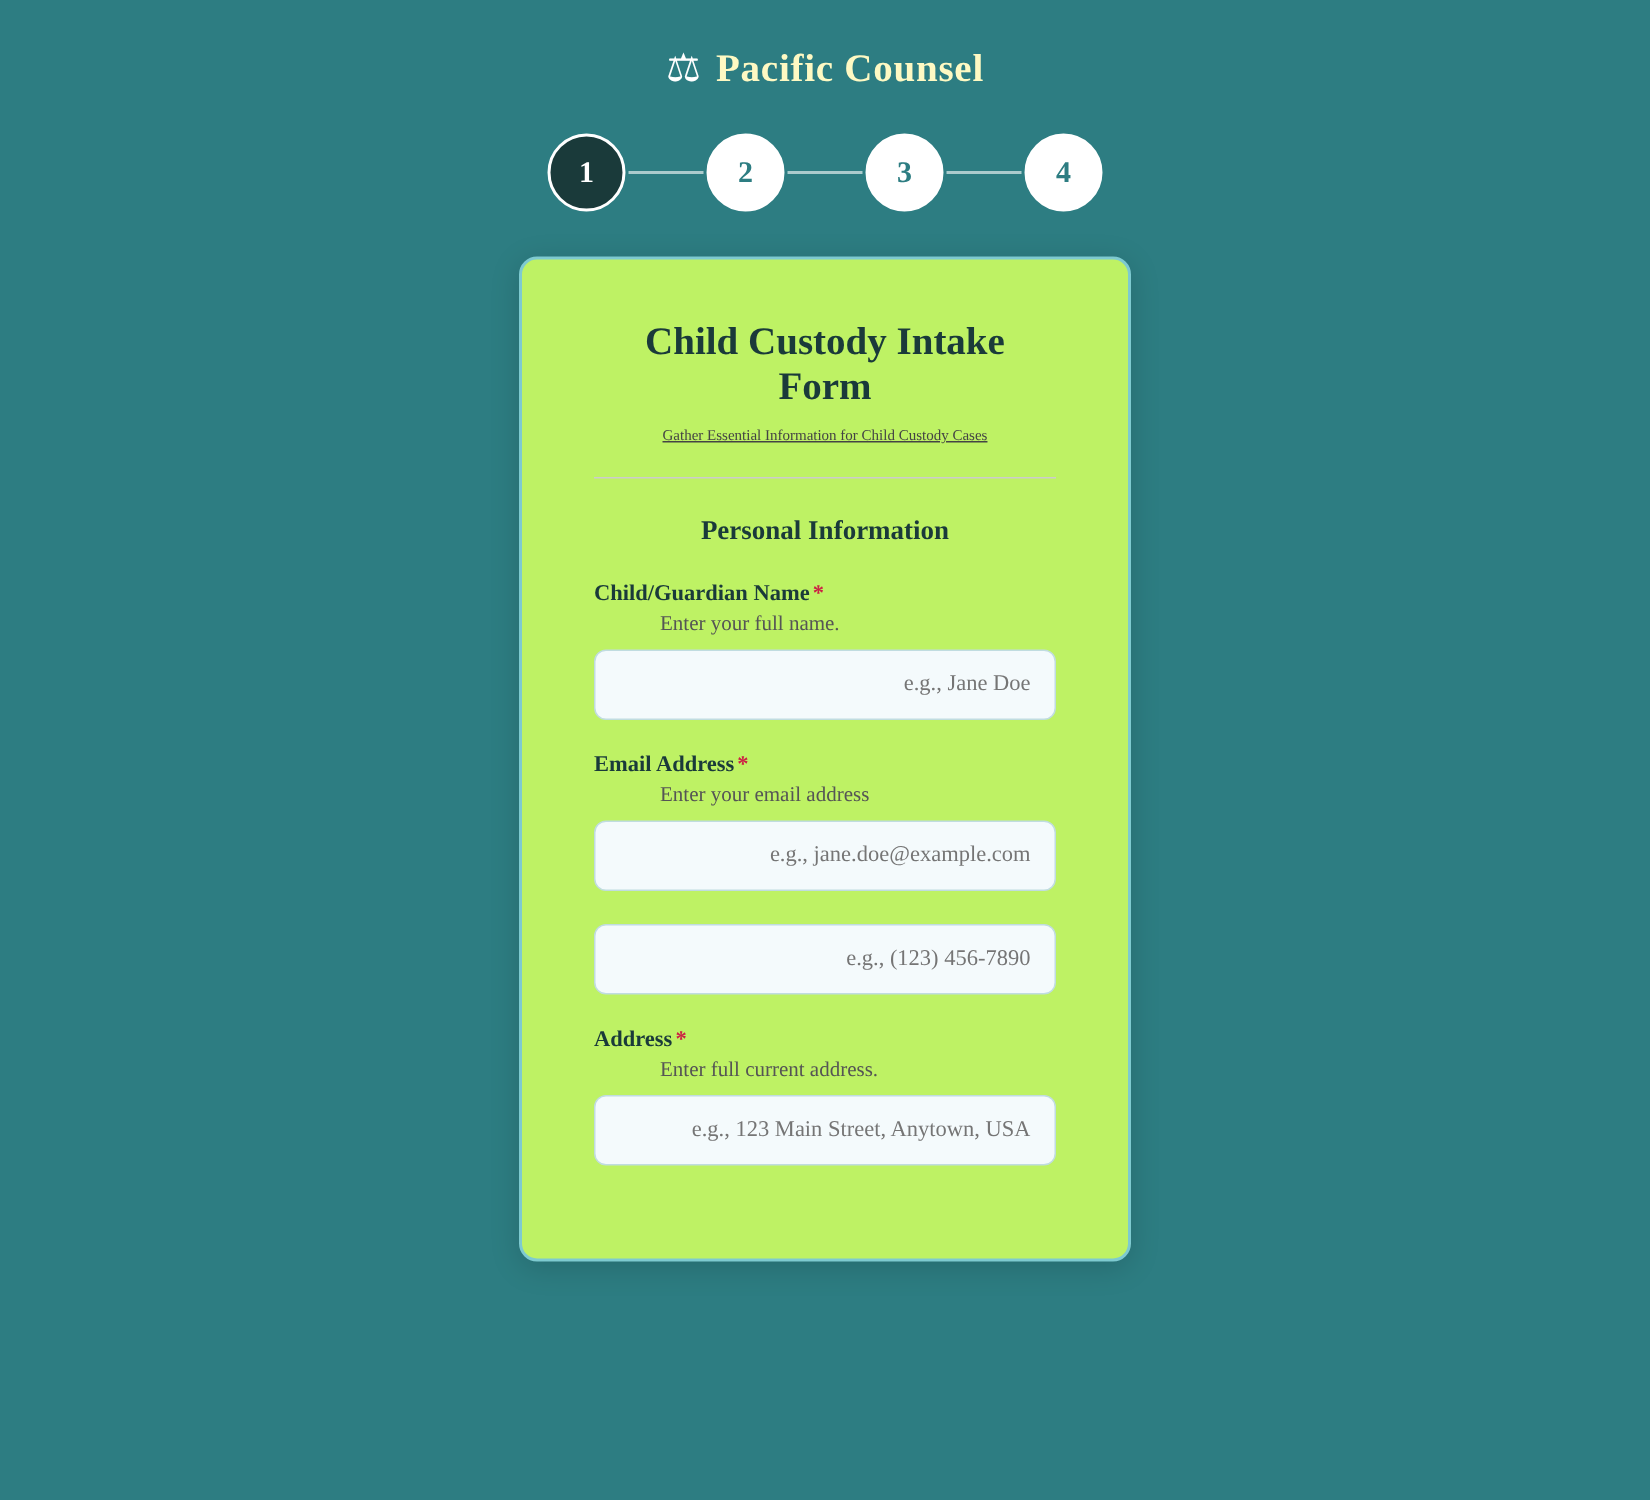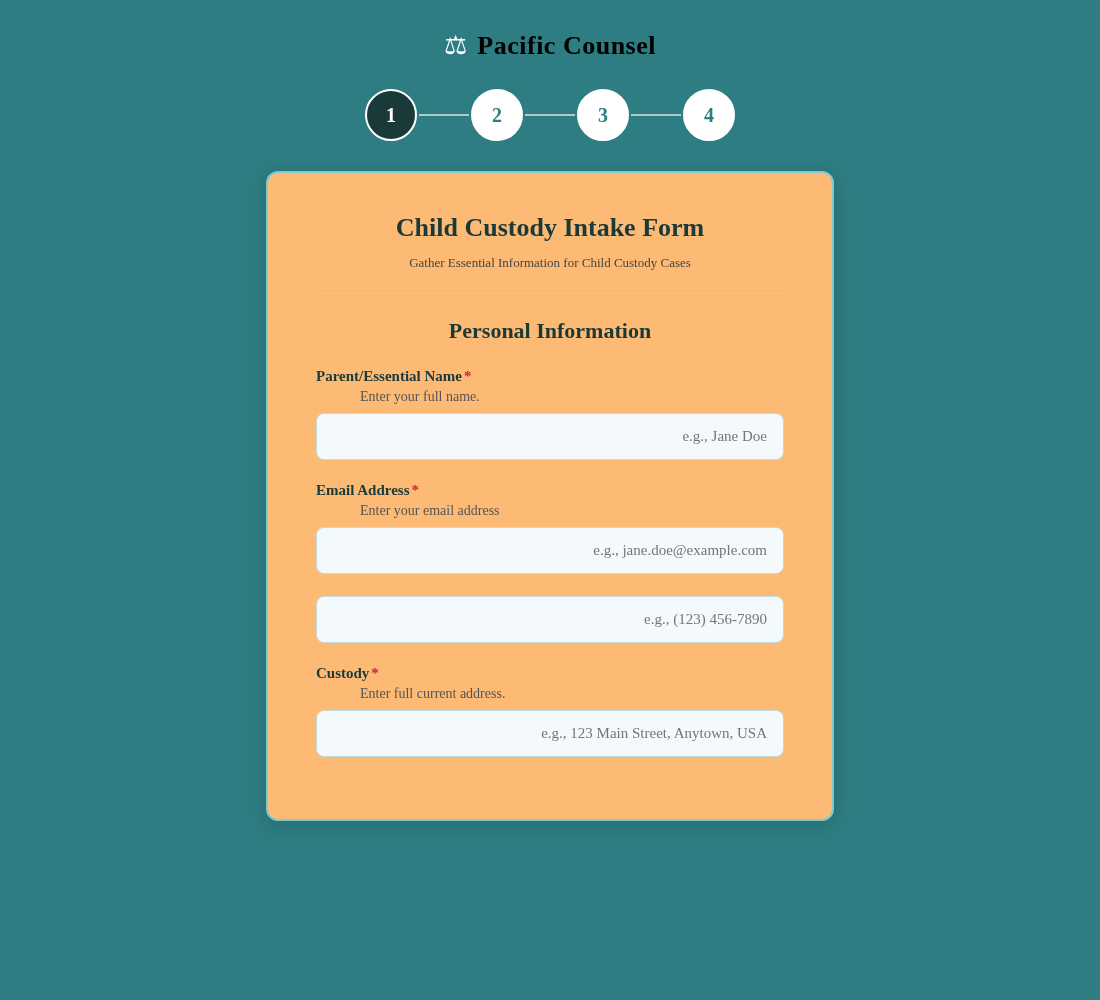--- a/index.html
+++ b/index.html
@@ -23,21 +23,21 @@
     .logo-area {
       display: flex;
       align-items: center;
       gap: 10px;
       margin-bottom: 28px;
     }
 
     .logo-text {
       font-size: 26px;
       font-weight: bold;
-      color: #000000;
+      color: #fef9c3;
       letter-spacing: 0.5px;
     }
 
     .logo-icon {
       font-size: 26px;
       color: #ffffff;
     }
 
     
     .step-indicator {
@@ -70,52 +70,53 @@
 
     .step-connector {
       width: 50px;
       height: 2px;
       background-color: rgba(255,255,255,0.6);
       margin: 0 2px;
     }
 
     
     .form-card {
-      width: 568px;
-      background-color: #fdba74;
+      width: 408px;
+      background-color: #bef264;
       border-radius: 12px;
       border: 2px solid #7ecad0;
       padding: 40px 48px 40px 48px;
       box-shadow: 0 4px 20px rgba(0,0,0,0.15);
     }
 
     .form-title {
       font-size: 26px;
       font-weight: bold;
       color: #1a3a3a;
       text-align: center;
       margin-bottom: 10px;
     }
 
     .form-subtitle {
-      font-size: 13px;
+      font-size: 10px;
       color: #444444;
       text-align: center;
       line-height: 1.5;
       margin-bottom: 20px;
+      text-decoration: underline;
     }
 
     .form-divider {
       border: none;
       border-top: 1px solid #cccccc;
       margin-bottom: 24px;
     }
 
     .section-title {
-      font-size: 22px;
+      font-size: 18px;
       font-weight: bold;
       color: #1a3a3a;
       text-align: center;
       margin-bottom: 24px;
     }
 
     .field-group {
       margin-bottom: 22px;
     }
 
@@ -179,38 +180,38 @@
 </div>
 
 <div class="form-card">
   <h1 class="form-title">Child Custody Intake Form</h1>
   <p class="form-subtitle">Gather Essential Information for Child Custody Cases</p>
   <hr class="form-divider">
   <h2 class="section-title">Personal Information</h2>
 
   <div class="field-group">
     <label class="field-label">
-      <span>Parent/Essential Name</span><span class="field-required">*</span>
+      <span>Child/Guardian Name</span><span class="field-required">*</span>
     </label>
     <p class="field-hint">Enter your full name.</p>
     <input class="field-input" type="text" placeholder="e.g., Jane Doe" style="">
   </div>
 
   <div class="field-group">
     <label class="field-label">
       <span>Email Address</span><span class="field-required">*</span>
     </label>
     <p class="field-hint">Enter your email address</p>
     <input class="field-input" type="email" placeholder="e.g., jane.doe@example.com" style="">
   </div>
 
   <div class="field-group">
     <input class="field-input" type="tel" placeholder="e.g., (123) 456-7890" style="">
   </div>
 
   <div class="field-group">
     <label class="field-label">
-      <span>Custody</span><span class="field-required">*</span>
+      <span>Address</span><span class="field-required">*</span>
     </label>
     <p class="field-hint">Enter full current address.</p>
     <input class="field-input" type="text" placeholder="e.g., 123 Main Street, Anytown, USA" style="">
   </div>
 </div>
 
 </body></html>

